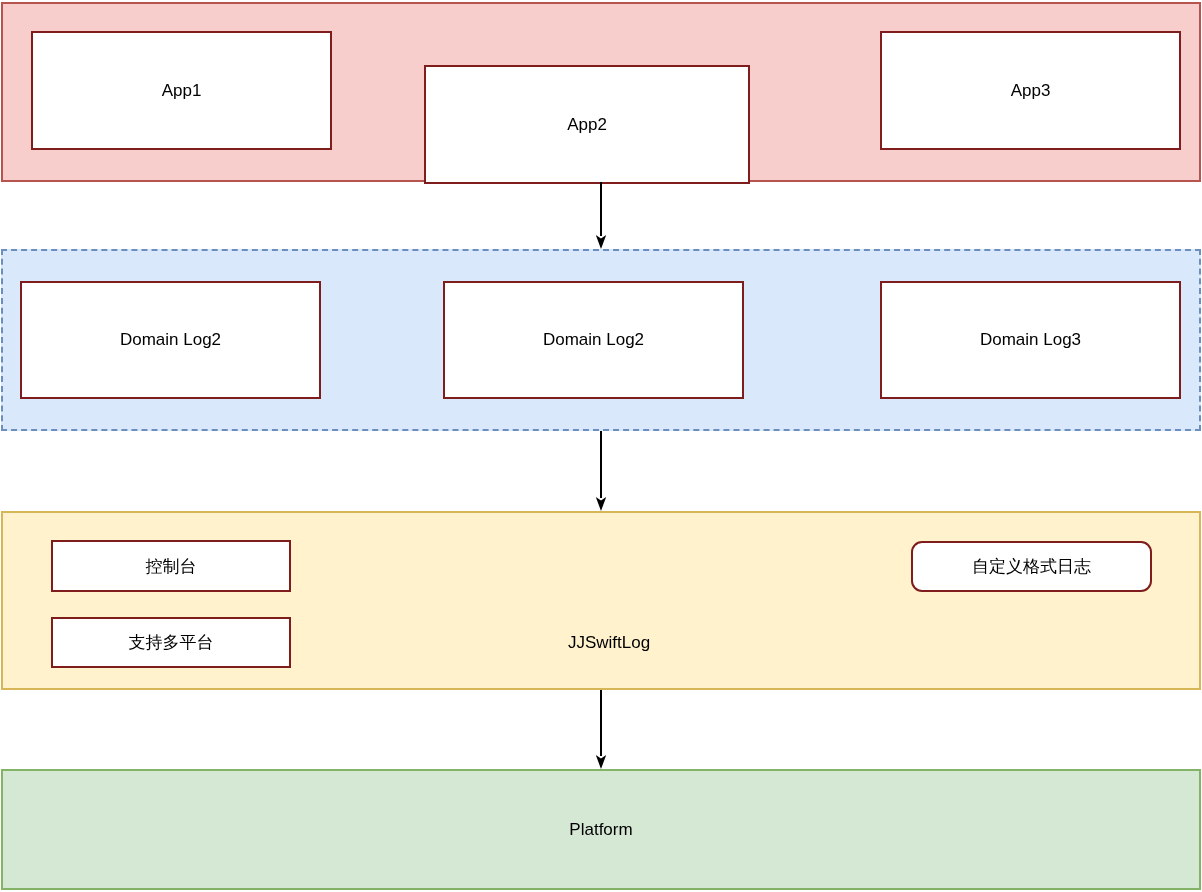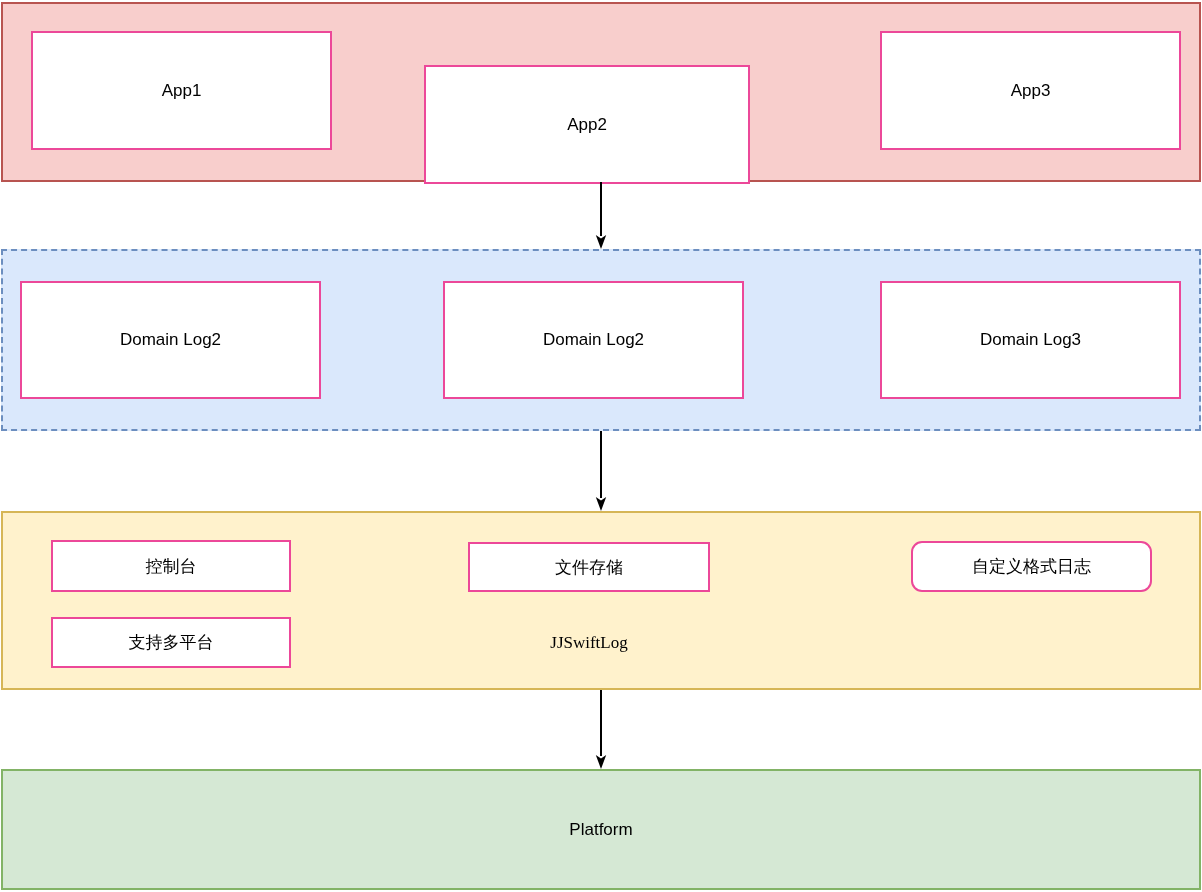--- a/index.html
+++ b/index.html
@@ -15,21 +15,21 @@
   }
   .band { position: absolute; left: 1px; width: 1200px; }
   .band-apps     { top: 2px;   height: 180px; background: #f8cecc; border: 2px solid  #b85450; }
   .band-domain   { top: 249px; height: 182px; background: #dae8fc; border: 2px dashed #6c8ebf; }
   .band-log      { top: 511px; height: 179px; background: #fff2cc; border: 2px solid  #d6b656; }
   .band-platform { top: 769px; height: 121px; background: #d5e8d4; border: 2px solid  #82b366; }
 
   .node {
     position: absolute;
     background: #ffffff;
-    border: 2px solid #ec4899;
+    border: 2px solid #7f1d1d;
     display: flex;
     align-items: center;
     justify-content: center;
     font-size: 17px;
     text-align: center;
   }
   .node-app1 { left: 31px;  top: 31px;  width: 301px; height: 119px; }
   .node-app2 { left: 424px; top: 31px;  width: 326px; height: 119px; margin-top: 34px; }
   .node-app3 { left: 880px; top: 31px;  width: 301px; height: 119px; }
 
@@ -43,21 +43,21 @@
   .node-multi     { left: 51px;  top: 617px; width: 240px; height: 51px; }
 
   .floating-label {
     position: absolute;
     display: flex;
     align-items: center;
     justify-content: center;
     font-size: 17px;
     text-align: center;
   }
-  .label-jjswiftlog { left: 468px; top: 617px; width: 242px; height: 51px; font-family: Liberation Serif, serif; }
+  .label-jjswiftlog { left: 488px; top: 617px; width: 242px; height: 51px; }
   .label-platform   { left: 1px;   top: 769px; width: 1200px; height: 121px; border-radius: 6px; }
 
   .arrow { position: absolute; left: 593px; width: 16px; }
   .arrow-1 { top: 182px; height: 67px; }
   .arrow-2 { top: 431px; height: 80px; }
   .arrow-3 { top: 690px; height: 79px; }
   .arrow svg { display: block; width: 100%; height: 100%; }
 </style>
 </head>
 <body>
@@ -97,23 +97,20 @@
     <svg viewBox="0 0 16 80" xmlns="http://www.w3.org/2000/svg">
       <line x1="8" y1="0" x2="8" y2="67" stroke="#000000" stroke-width="2"></line>
       <path d="M8,80 L2.8,66 L8,69.5 L13.2,66 Z" fill="#000000"></path>
     </svg>
   </div>
 
   <div class="band band-log"></div>
   <div class="node node-console">
     <span>控制台</span>
   </div>
-  <div class="node node-filestore">
-    <span>文件存储</span>
-  </div>
   <div class="node node-customlog">
     <span>自定义格式日志</span>
   </div>
   <div class="node node-multi">
     <span>支持多平台</span>
   </div>
   <div class="floating-label label-jjswiftlog">
     <span>JJSwiftLog</span>
   </div>
 

